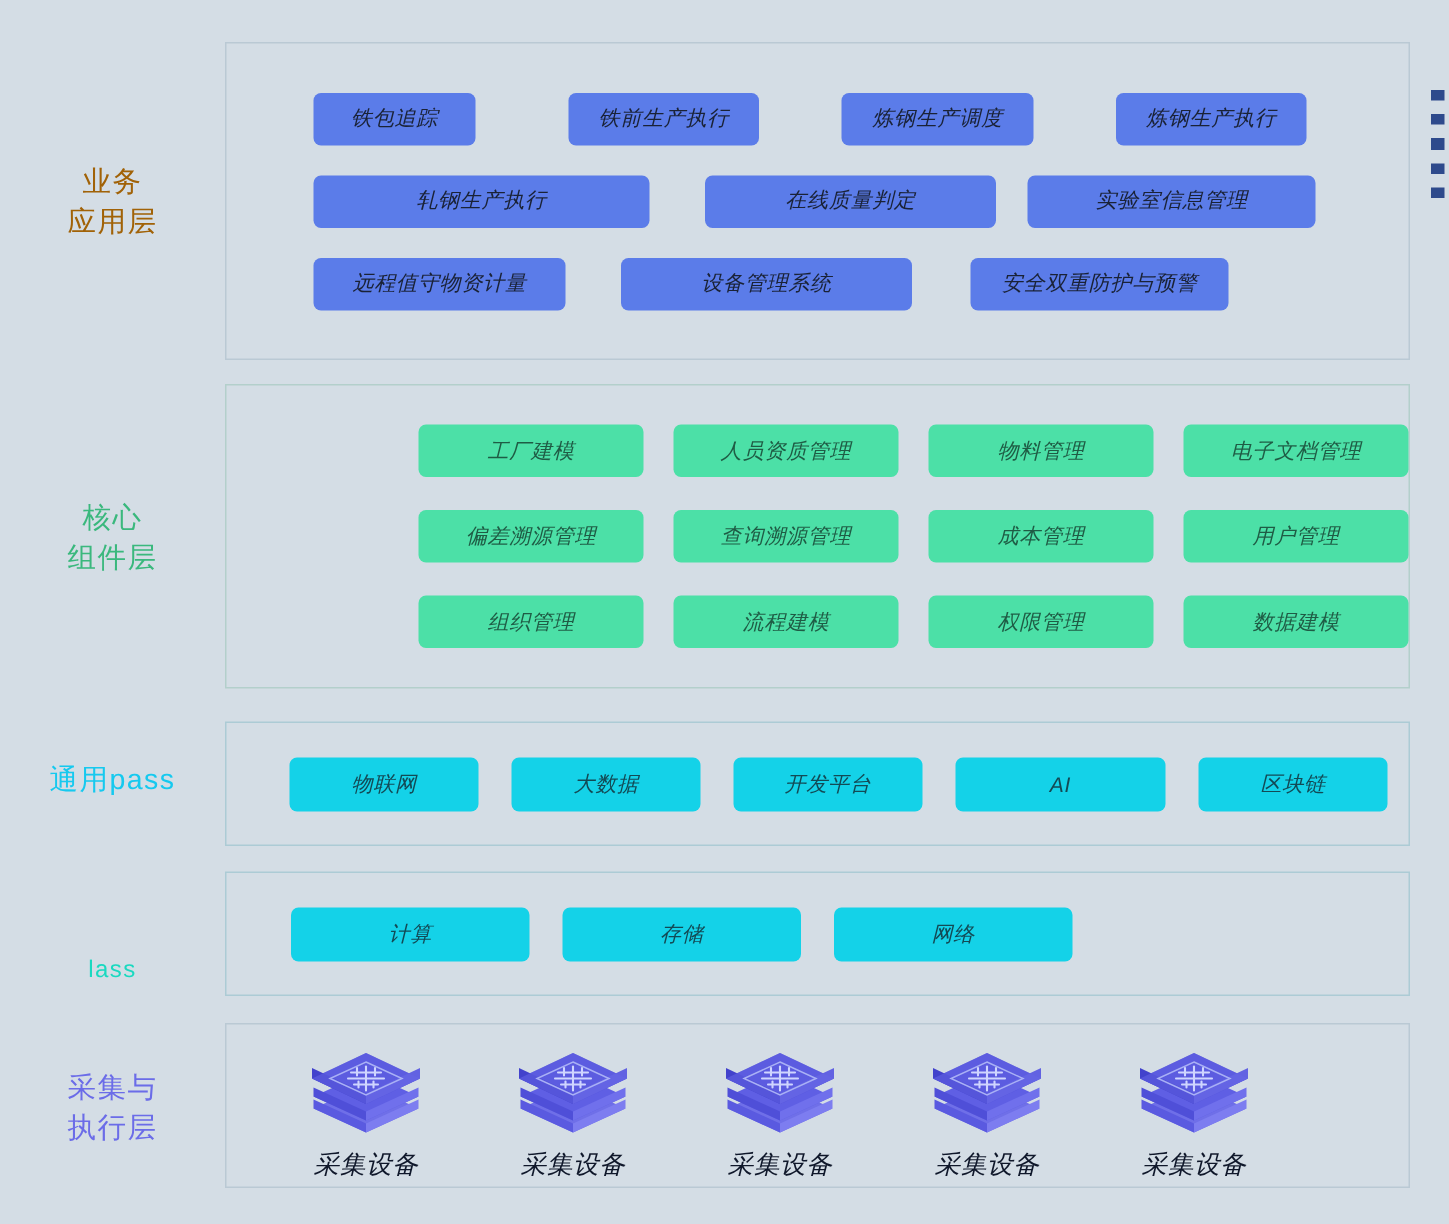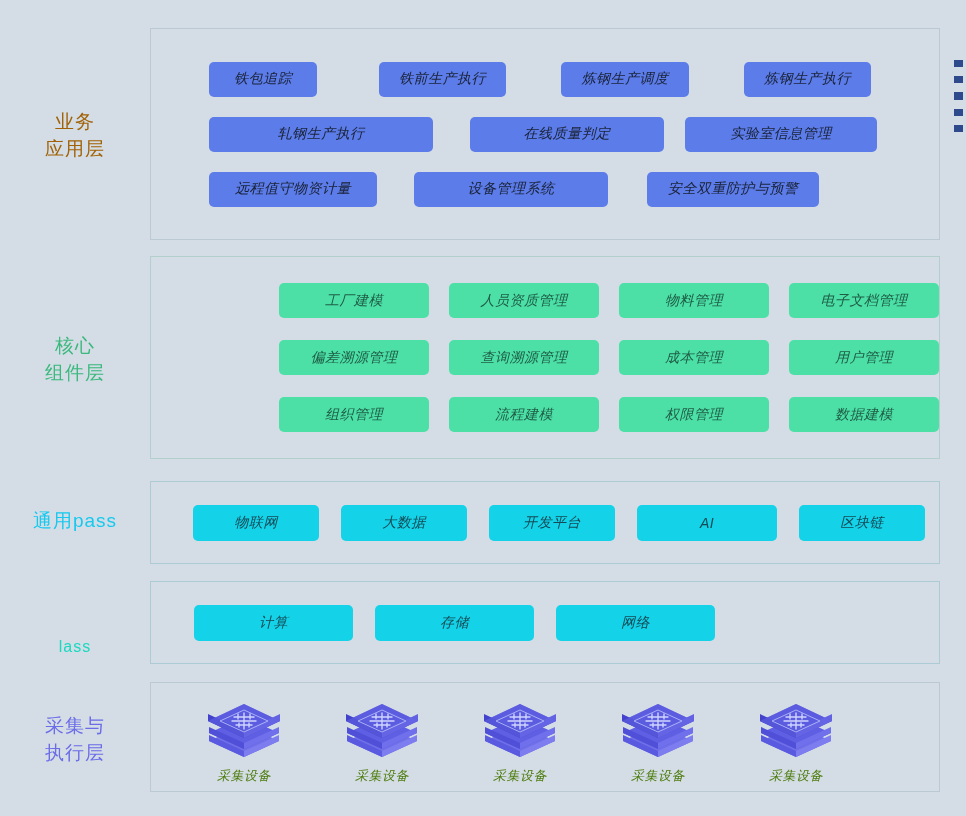--- a/index.html
+++ b/index.html
@@ -127,22 +127,22 @@
   }
 
   .device {
     width: 110px;
     display: flex;
     flex-direction: column;
     align-items: center;
   }
   .device-label {
     margin-top: 8px;
-    font-size: 13px;
-    color: #4d7c0f;
+    font-size: 17px;
+    color: #0f172a;
     letter-spacing: 0.5px;
   }
 
   .iso-box { display: block; }
 
   
   #edge-marks {
     position: absolute;
     right: 0;
     top: 60px;

